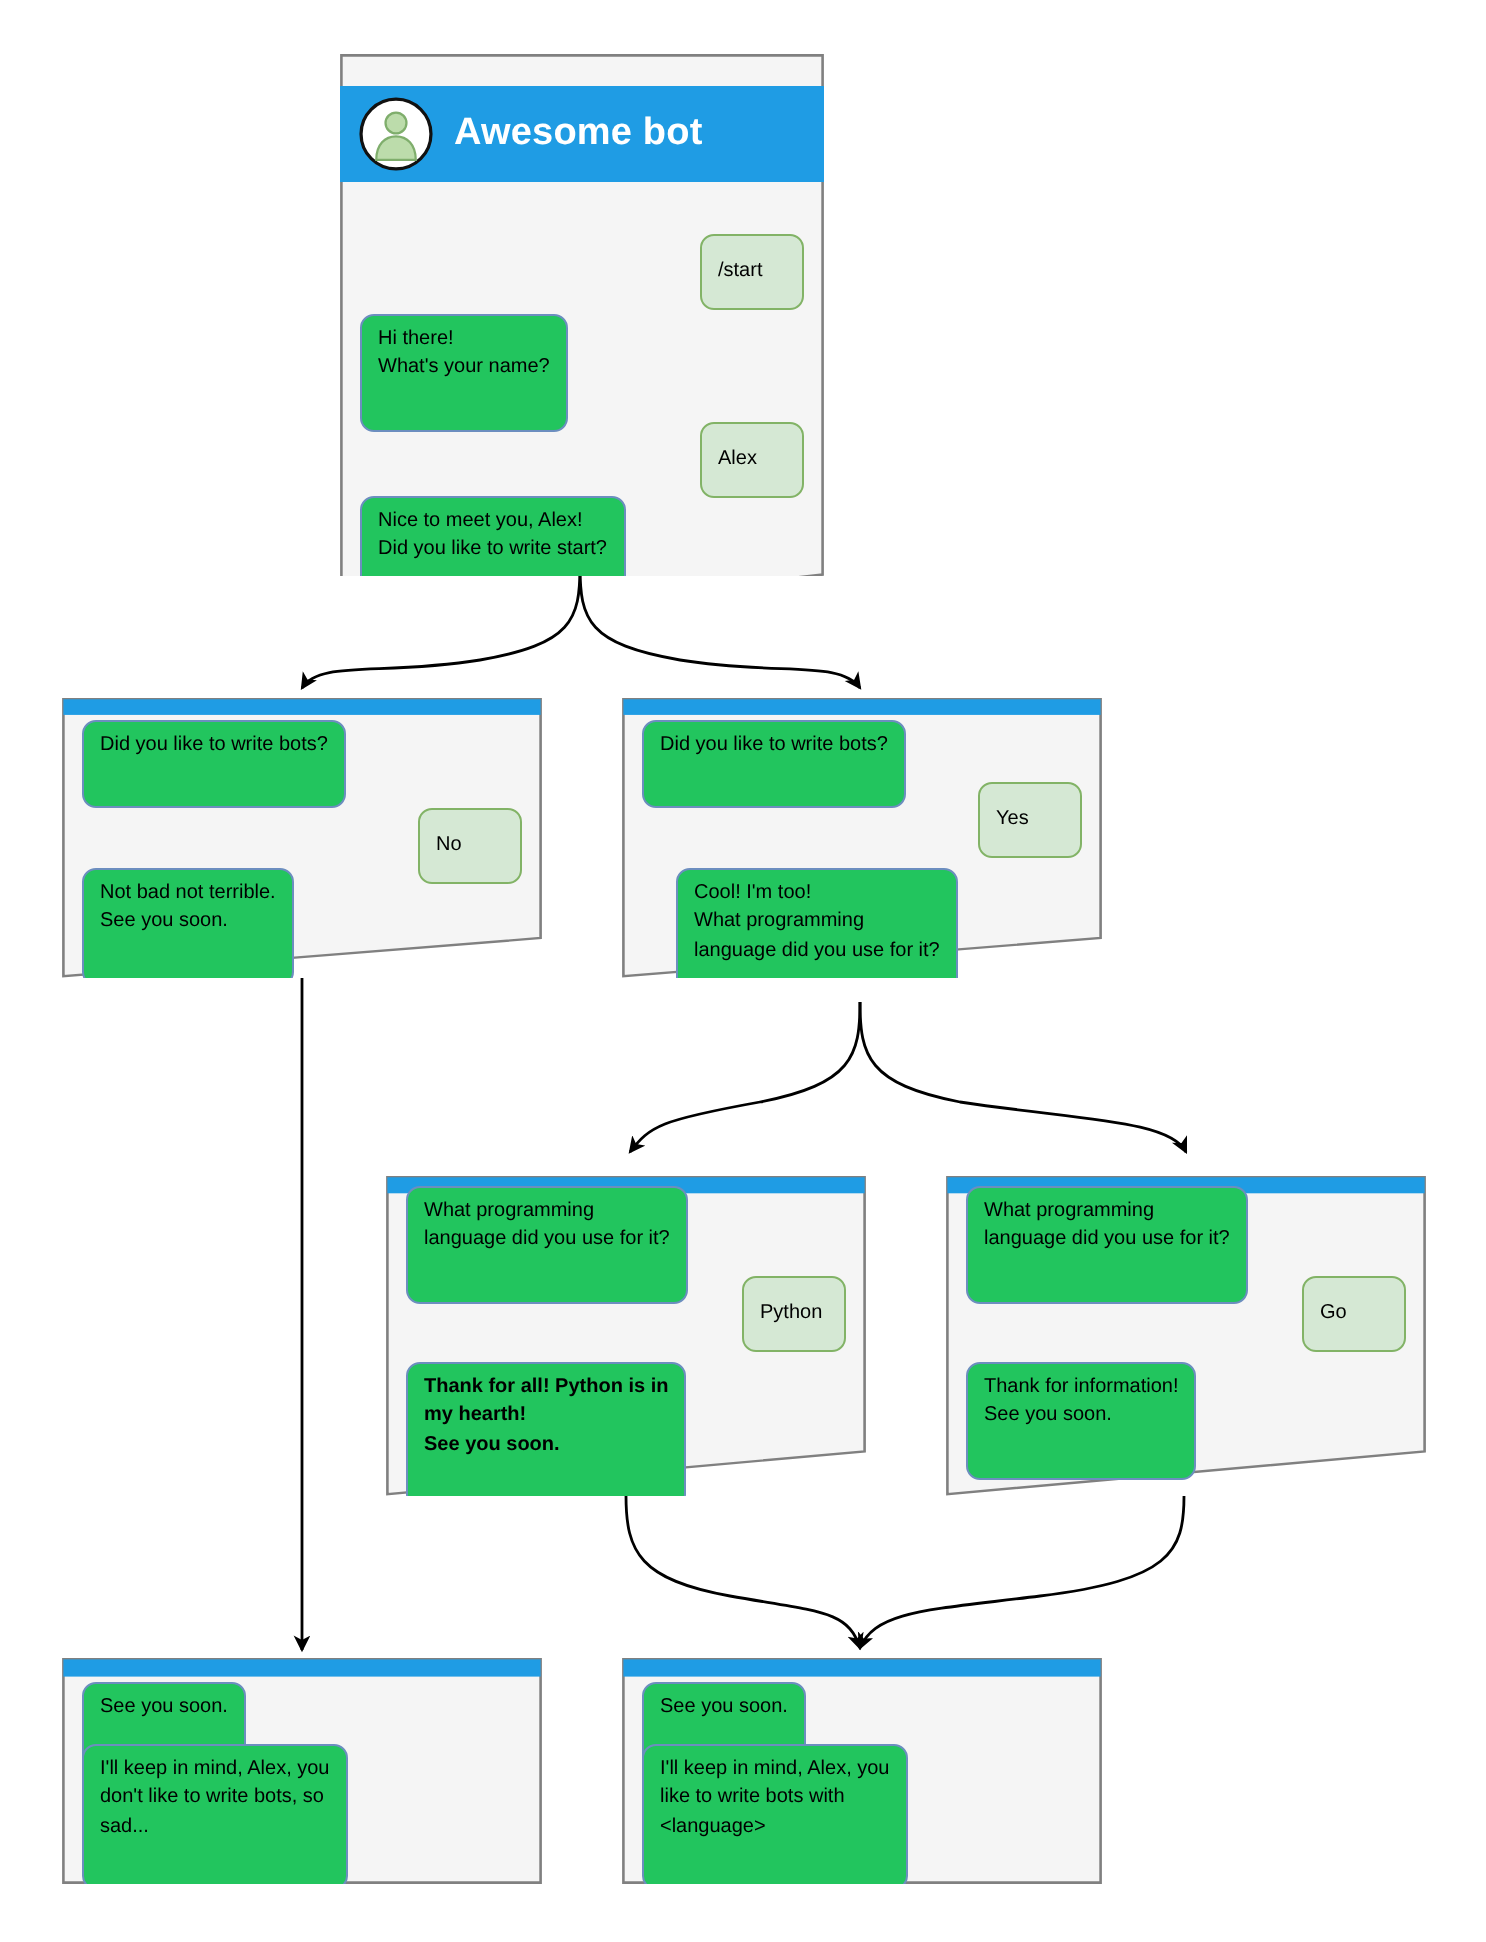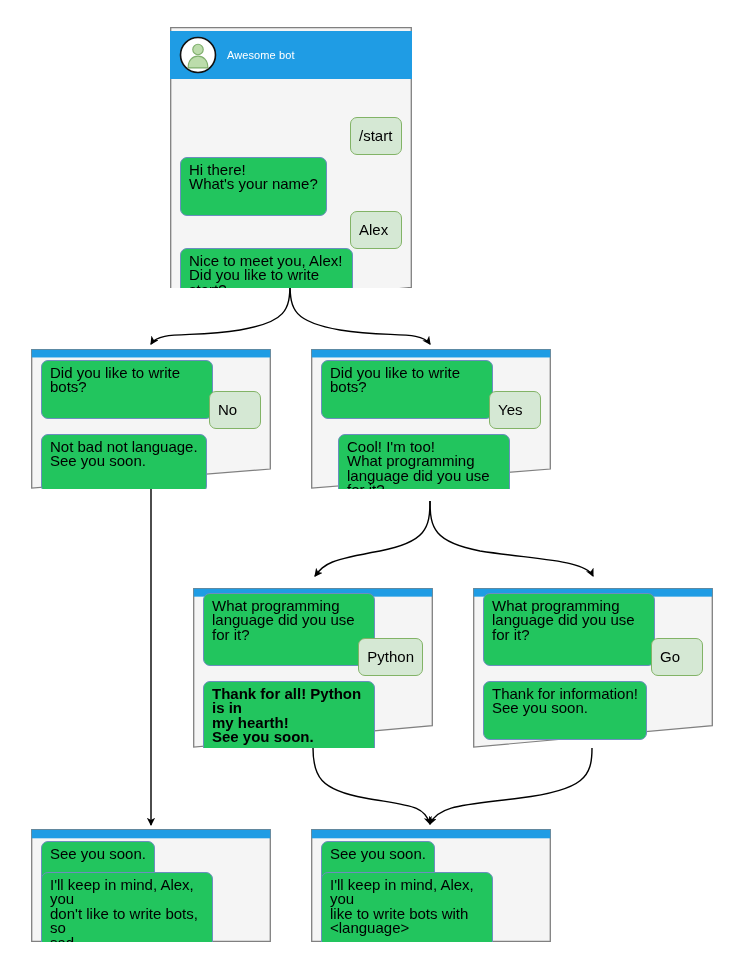--- a/index.html
+++ b/index.html
@@ -34,30 +34,30 @@
   }
   .card-shape {
     position: absolute;
     left: 0; top: 0;
     width: 100%;
     height: 100%;
   }
   .card-header {
     position: absolute;
     left: 0;
-    top: 4px;
+    top: 16px;
     width: 100%;
     height: 48px;
     display: flex;
     align-items: center;
     box-sizing: border-box;
     padding-left: 9px;
     color: #ffffff;
-    font-size: 11px;
-    font-weight: normal;
+    font-size: 19px;
+    font-weight: bold;
     letter-spacing: 0.1px;
   }
   .avatar {
     width: 38px;
     height: 38px;
     flex: 0 0 38px;
     margin-right: 10px;
   }
   .header-title {
     white-space: nowrap;
@@ -66,21 +66,21 @@
     display: flex;
     position: absolute;
     width: calc(100% - 20px);
   }
   .msg-row.left  { justify-content: flex-start; }
   .msg-row.right { justify-content: flex-end; }
   .bubble {
     box-sizing: border-box;
     border-radius: 7px;
     border: 1px solid;
-    font-size: 15px;
+    font-size: 10px;
     line-height: 14.4px;
     color: #000000;
     padding: 5px 8px 23px 8px;
     white-space: pre-line;
     max-width: 78%;
   }
   .bubble.bot {
     background: #22c55e;
     border-color: #6c8ebf;
   }
@@ -162,25 +162,25 @@
 
   <div class="card" style="left:31px; top:349px; width:240px; height:140px;">
     <svg class="card-shape" viewBox="0 0 240 154" preserveAspectRatio="none">
       <path d="M0.7,0.7 L239.3,0.7 L239.3,132 L0.7,153 Z" fill="#f5f5f5" stroke="#808080" stroke-width="1.3"></path>
       <rect x="0.7" y="0.7" width="238.6" height="8.6" fill="#1f9ce4"></rect>
     </svg>
     <div class="clip-wrap">
       <div class="msg-row left" style="left:10px; top:11px;">
         <div class="bubble bot">Did you like to write bots?</div>
       </div>
-      <div class="msg-row right" style="left:10px; top:42px;align-items:flex-end;">
+      <div class="msg-row right" style="left:10px; top:55px;align-items:flex-end;">
         <div class="bubble user tall">No</div>
       </div>
       <div class="msg-row left" style="left:10px; top:85px;">
-        <div class="bubble bot">Not bad not language.
+        <div class="bubble bot">Not bad not terrible.
 See you soon.</div>
       </div>
     </div>
   </div>
 
   <div class="card" style="left:311px; top:349px; width:240px; height:140px;">
     <svg class="card-shape" viewBox="0 0 240 154" preserveAspectRatio="none">
       <path d="M0.7,0.7 L239.3,0.7 L239.3,132 L0.7,153 Z" fill="#f5f5f5" stroke="#808080" stroke-width="1.3"></path>
       <rect x="0.7" y="0.7" width="238.6" height="8.6" fill="#1f9ce4"></rect>
     </svg>

